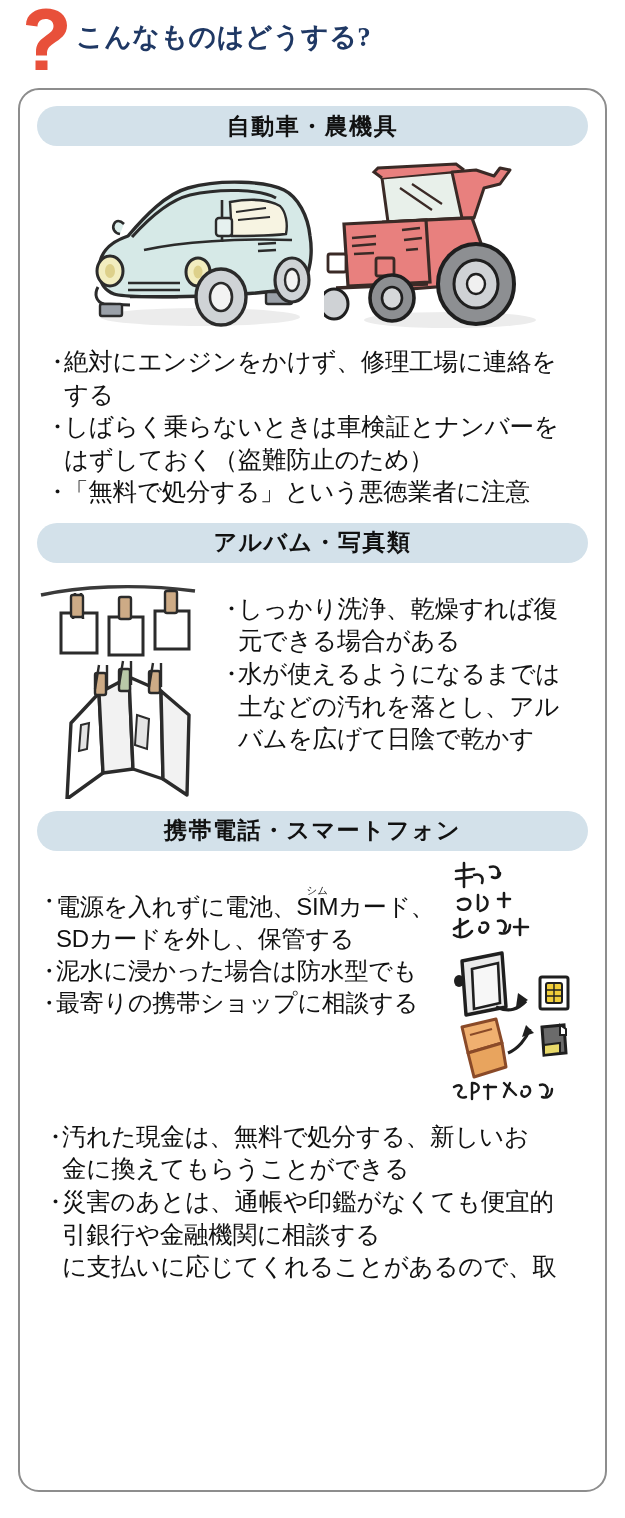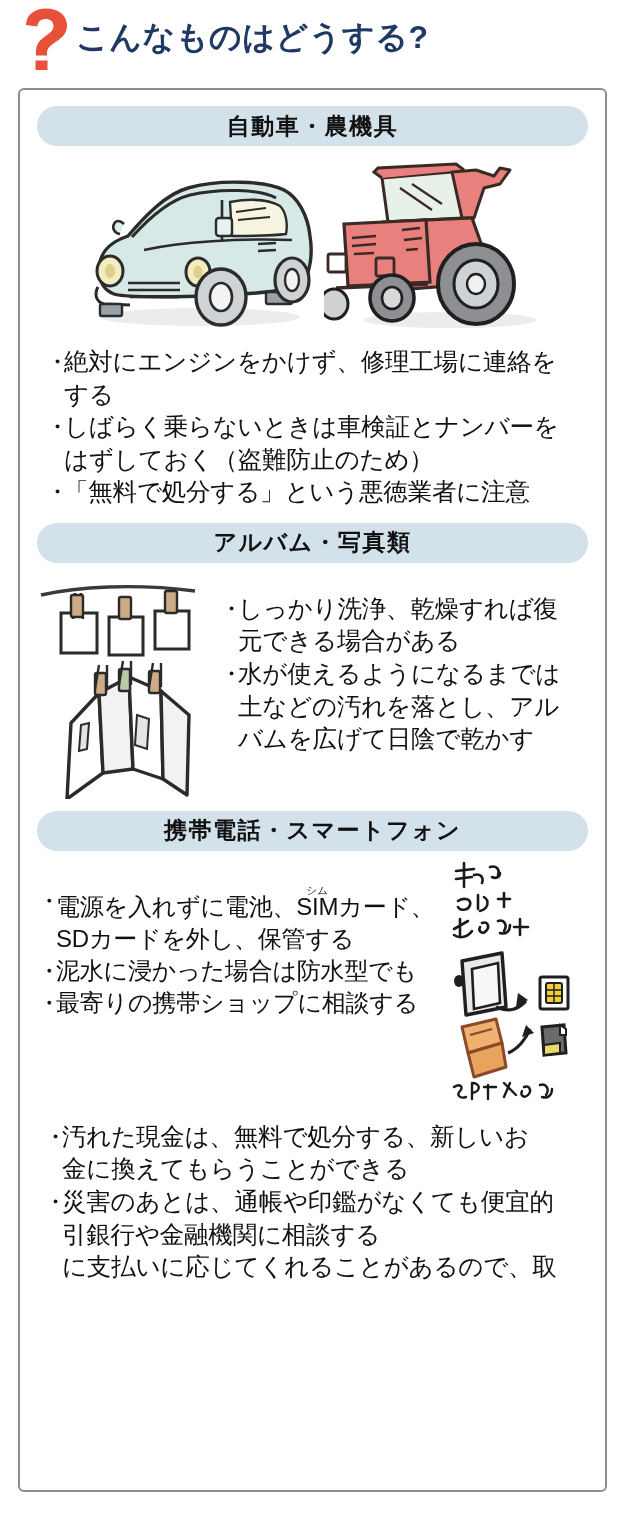--- a/index.html
+++ b/index.html
@@ -26,39 +26,40 @@
     box-sizing: border-box;
   }
   .qmark-icon {
     width: 46px;
     height: 62px;
     flex: 0 0 auto;
     margin-right: 8px;
     display: block;
   }
   .header-title {
-    font-size: 32px;
+    font-size: 27px;
     font-weight: bold;
     color: #1F3864;
     letter-spacing: 0.5px;
     white-space: nowrap;
     line-height: 1;
     padding-bottom: 4px;
+    font-family: Liberation Serif, serif;
   }
 
   
   .card {
     position: absolute;
     left: 18px;
     top: 88px;
     width: 589px;
     height: 1404px;
     box-sizing: border-box;
     border: 2.5px solid #8d8d8d;
-    border-radius: 6px;
+    border-radius: 21px;
     background: #ffffff;
     padding: 16px 17px 0 17px;
   }
 
   .section { margin-bottom: 0; }
 
   .section-pill {
     background: #d3e1ea;
     border-radius: 22px;
     height: 40px;

